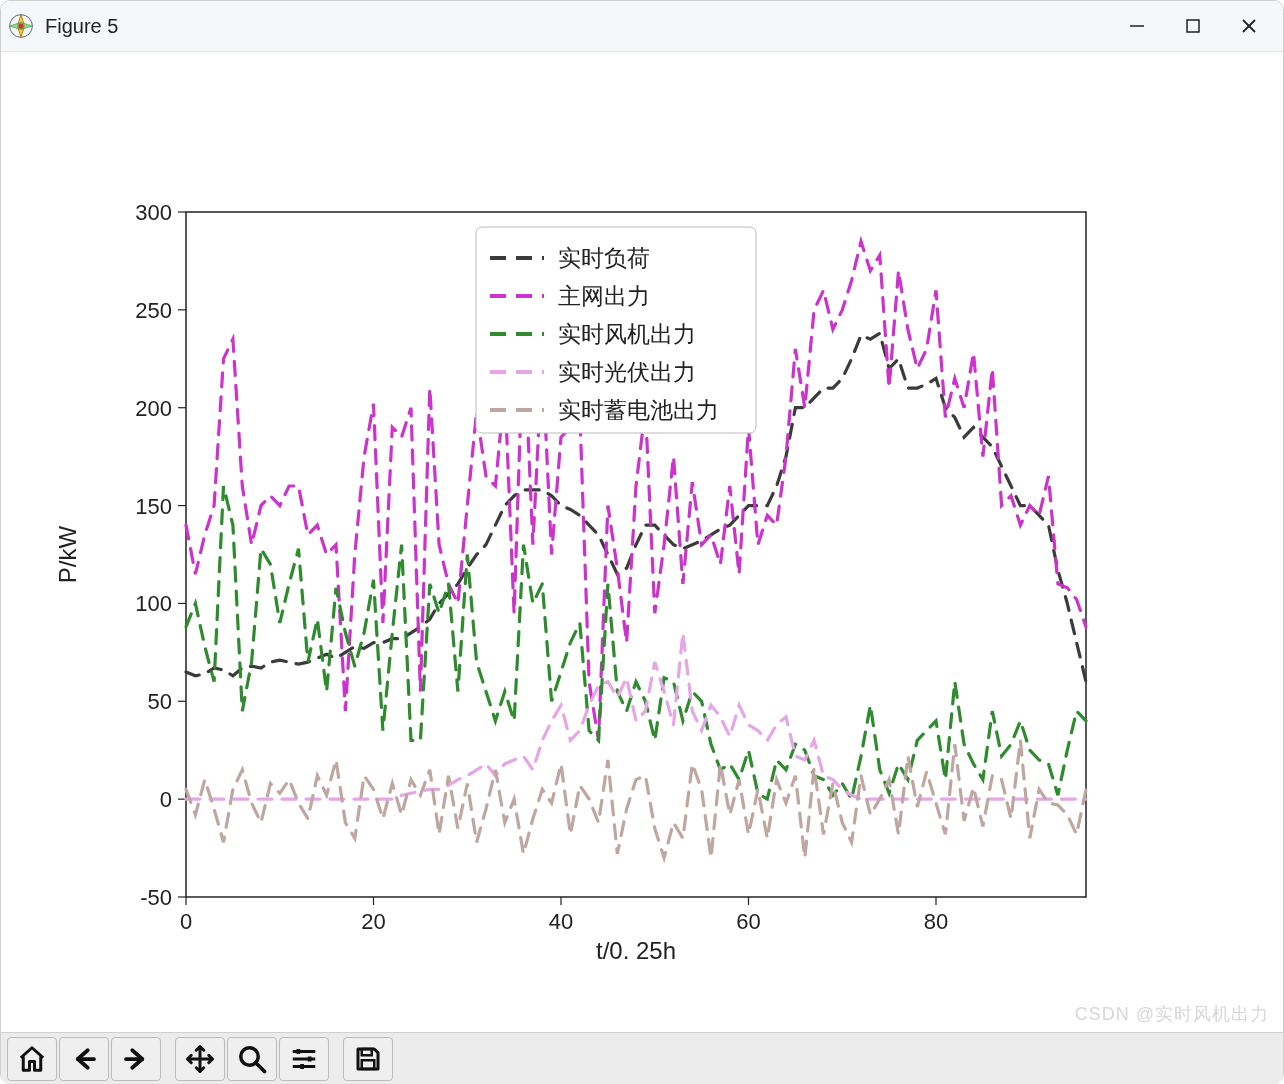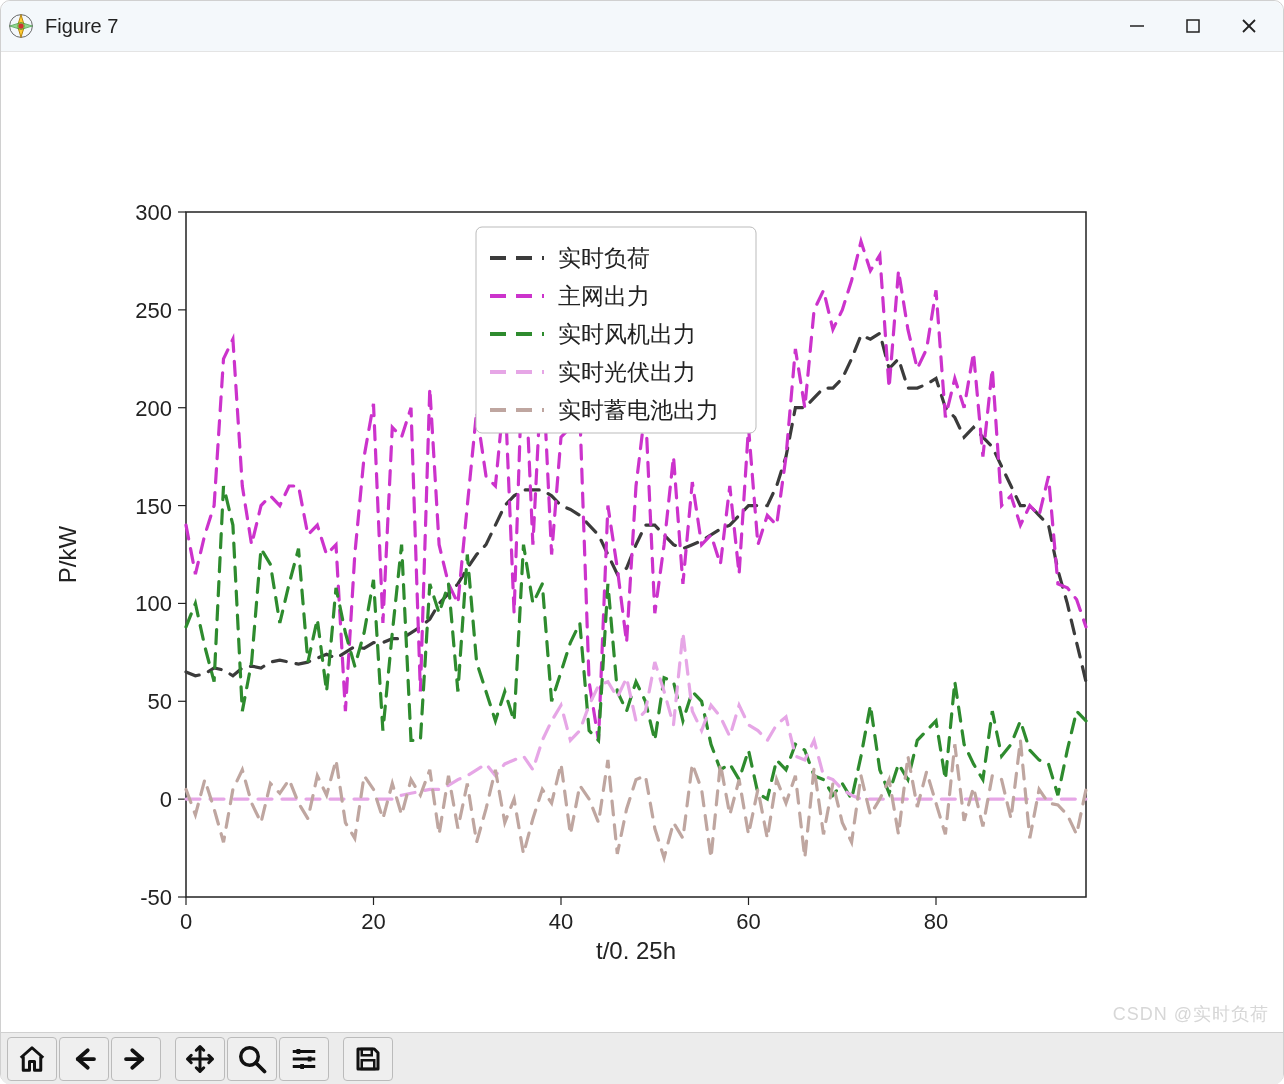--- a/index.html
+++ b/index.html
@@ -96,21 +96,21 @@
 <div class="window">
   <div class="titlebar">
     <span class="app-icon">
       <svg viewBox="0 0 32 32" width="28" height="28">
         <circle cx="16" cy="16" r="13" fill="none" stroke="#555" stroke-width="1"></circle>
         <path d="M16 3 L20 16 L16 29 L12 16 Z" fill="#ffcc33" stroke="#aa7700"></path>
         <path d="M3 16 L16 20 L29 16 L16 12 Z" fill="#66cc66" stroke="#228822" opacity="0.7"></path>
         <circle cx="16" cy="16" r="3" fill="#cc3333"></circle>
       </svg>
     </span>
-    <span class="title">Figure 7</span>
+    <span class="title">Figure 5</span>
     <span class="spacer"></span>
     <div class="winbtn">
       <svg width="18" height="18">
           <line x1="2" y1="9" x2="16" y2="9" stroke="#222" stroke-width="1.5"></line>
         </svg>
     </div>
     <div class="winbtn">
       <svg width="16" height="16">
           <rect x="2" y="2" width="12" height="12" fill="none" stroke="#222" stroke-width="1.5"></rect>
         </svg>
@@ -164,21 +164,21 @@
         <text x="557" y="214" font-size="23" fill="#222">实时负荷</text>
         <line x1="489" y1="244" x2="543" y2="244" stroke="#cc33cc" stroke-width="4" stroke-dasharray="16 10"></line>
         <text x="557" y="252" font-size="23" fill="#222">主网出力</text>
         <line x1="489" y1="282" x2="543" y2="282" stroke="#2e8b2e" stroke-width="4" stroke-dasharray="16 10"></line>
         <text x="557" y="290" font-size="23" fill="#222">实时风机出力</text>
         <line x1="489" y1="320" x2="543" y2="320" stroke="#e6a6e6" stroke-width="4" stroke-dasharray="16 10"></line>
         <text x="557" y="328" font-size="23" fill="#222">实时光伏出力</text>
         <line x1="489" y1="358" x2="543" y2="358" stroke="#bfa6a0" stroke-width="4" stroke-dasharray="16 10"></line>
         <text x="557" y="366" font-size="23" fill="#222">实时蓄电池出力</text>
       </svg>
-    <div class="watermark">CSDN @实时负荷</div>
+    <div class="watermark">CSDN @实时风机出力</div>
   </div>
 
   <div class="toolbar">
     <div class="tb-btn">
       <svg width="30" height="30" viewBox="0 0 24 24">
         <path d="M3 11 L12 3 L21 11 M5 10 V21 H10 V14 H14 V21 H19 V10" fill="none" stroke="#111" stroke-width="2.4" stroke-linejoin="round"></path>
       </svg>
     </div>
     <div class="tb-btn">
       <svg width="30" height="30" viewBox="0 0 24 24">

